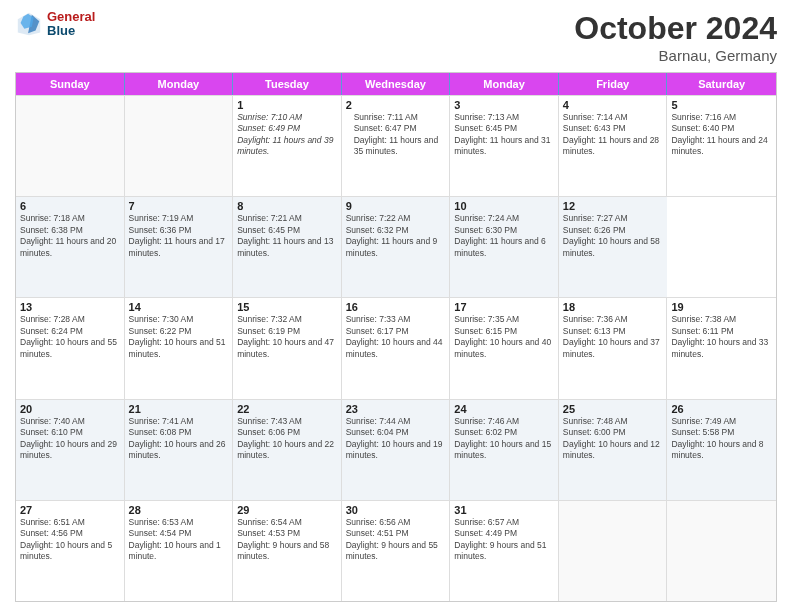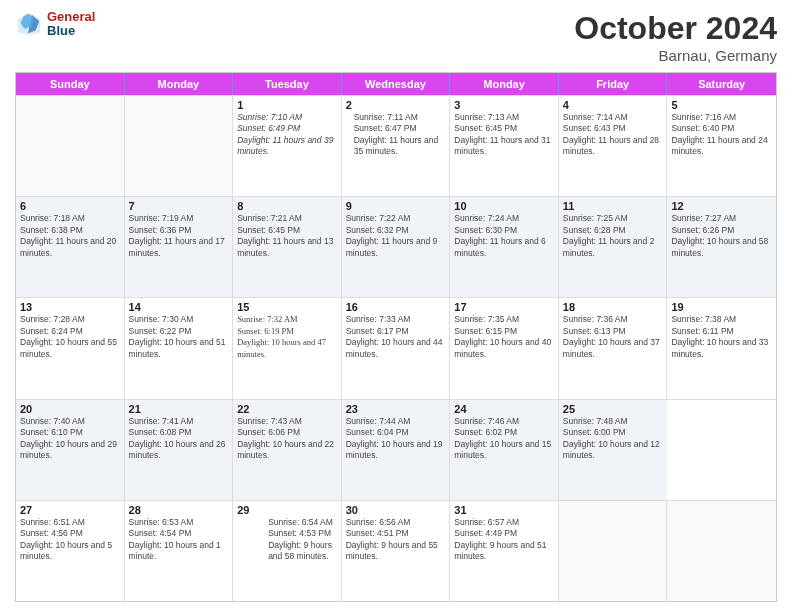--- a/index.html
+++ b/index.html
@@ -201,26 +201,20 @@
 Sunset: 6:32 PM
 Daylight: 11 hours and 9 minutes.</div>
           </div>
           <div class="cal-cell alt-row">
             <div class="day-num">10</div>
             <div class="day-info" style="white-space: pre-line;">Sunrise: 7:24 AM
 Sunset: 6:30 PM
 Daylight: 11 hours and 6 minutes.</div>
           </div>
           <div class="cal-cell alt-row">
-            <div class="day-num">11</div>
-            <div class="day-info" style="white-space: pre-line;">Sunrise: 7:25 AM
-Sunset: 6:28 PM
-Daylight: 11 hours and 2 minutes.</div>
-          </div>
-          <div class="cal-cell alt-row">
             <div class="day-num">12</div>
             <div class="day-info" style="white-space: pre-line;">Sunrise: 7:27 AM
 Sunset: 6:26 PM
 Daylight: 10 hours and 58 minutes.</div>
           </div>
         </div>
         <div class="cal-row">
           <div class="cal-cell">
             <div class="day-num">13</div>
             <div class="day-info" style="white-space: pre-line;">Sunrise: 7:28 AM
@@ -228,21 +222,21 @@
 Daylight: 10 hours and 55 minutes.</div>
           </div>
           <div class="cal-cell">
             <div class="day-num">14</div>
             <div class="day-info" style="white-space: pre-line;">Sunrise: 7:30 AM
 Sunset: 6:22 PM
 Daylight: 10 hours and 51 minutes.</div>
           </div>
           <div class="cal-cell">
             <div class="day-num">15</div>
-            <div class="day-info" style="white-space: pre-line; font-family: Liberation Serif, serif;">Sunrise: 7:32 AM
+            <div class="day-info" style="white-space: pre-line;">Sunrise: 7:32 AM
 Sunset: 6:19 PM
 Daylight: 10 hours and 47 minutes.</div>
           </div>
           <div class="cal-cell">
             <div class="day-num">16</div>
             <div class="day-info" style="white-space: pre-line;">Sunrise: 7:33 AM
 Sunset: 6:17 PM
 Daylight: 10 hours and 44 minutes.</div>
           </div>
           <div class="cal-cell">
@@ -294,37 +288,43 @@
             <div class="day-info" style="white-space: pre-line;">Sunrise: 7:46 AM
 Sunset: 6:02 PM
 Daylight: 10 hours and 15 minutes.</div>
           </div>
           <div class="cal-cell alt-row">
             <div class="day-num">25</div>
             <div class="day-info" style="white-space: pre-line;">Sunrise: 7:48 AM
 Sunset: 6:00 PM
 Daylight: 10 hours and 12 minutes.</div>
           </div>
+          <div class="cal-cell alt-row">
+            <div class="day-num">26</div>
+            <div class="day-info" style="white-space: pre-line;">Sunrise: 7:49 AM
+Sunset: 5:58 PM
+Daylight: 10 hours and 8 minutes.</div>
+          </div>
         </div>
         <div class="cal-row">
           <div class="cal-cell">
             <div class="day-num">27</div>
             <div class="day-info" style="white-space: pre-line;">Sunrise: 6:51 AM
 Sunset: 4:56 PM
 Daylight: 10 hours and 5 minutes.</div>
           </div>
           <div class="cal-cell">
             <div class="day-num">28</div>
             <div class="day-info" style="white-space: pre-line;">Sunrise: 6:53 AM
 Sunset: 4:54 PM
 Daylight: 10 hours and 1 minute.</div>
           </div>
           <div class="cal-cell">
             <div class="day-num">29</div>
-            <div class="day-info" style="white-space: pre-line; margin-left: 31px;">Sunrise: 6:54 AM
+            <div class="day-info" style="white-space: pre-line;">Sunrise: 6:54 AM
 Sunset: 4:53 PM
 Daylight: 9 hours and 58 minutes.</div>
           </div>
           <div class="cal-cell">
             <div class="day-num">30</div>
             <div class="day-info" style="white-space: pre-line;">Sunrise: 6:56 AM
 Sunset: 4:51 PM
 Daylight: 9 hours and 55 minutes.</div>
           </div>
           <div class="cal-cell">

